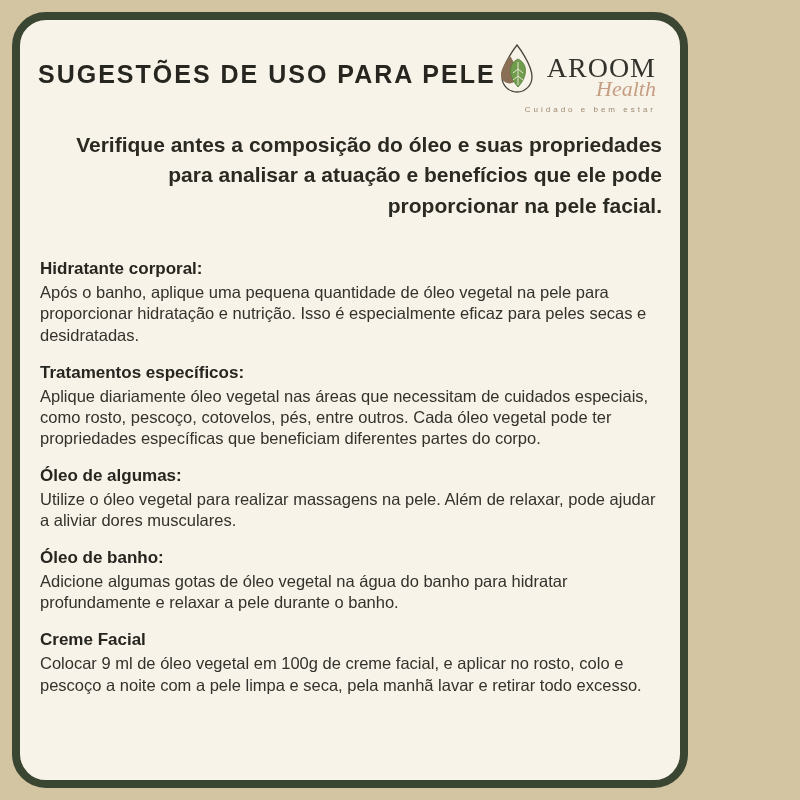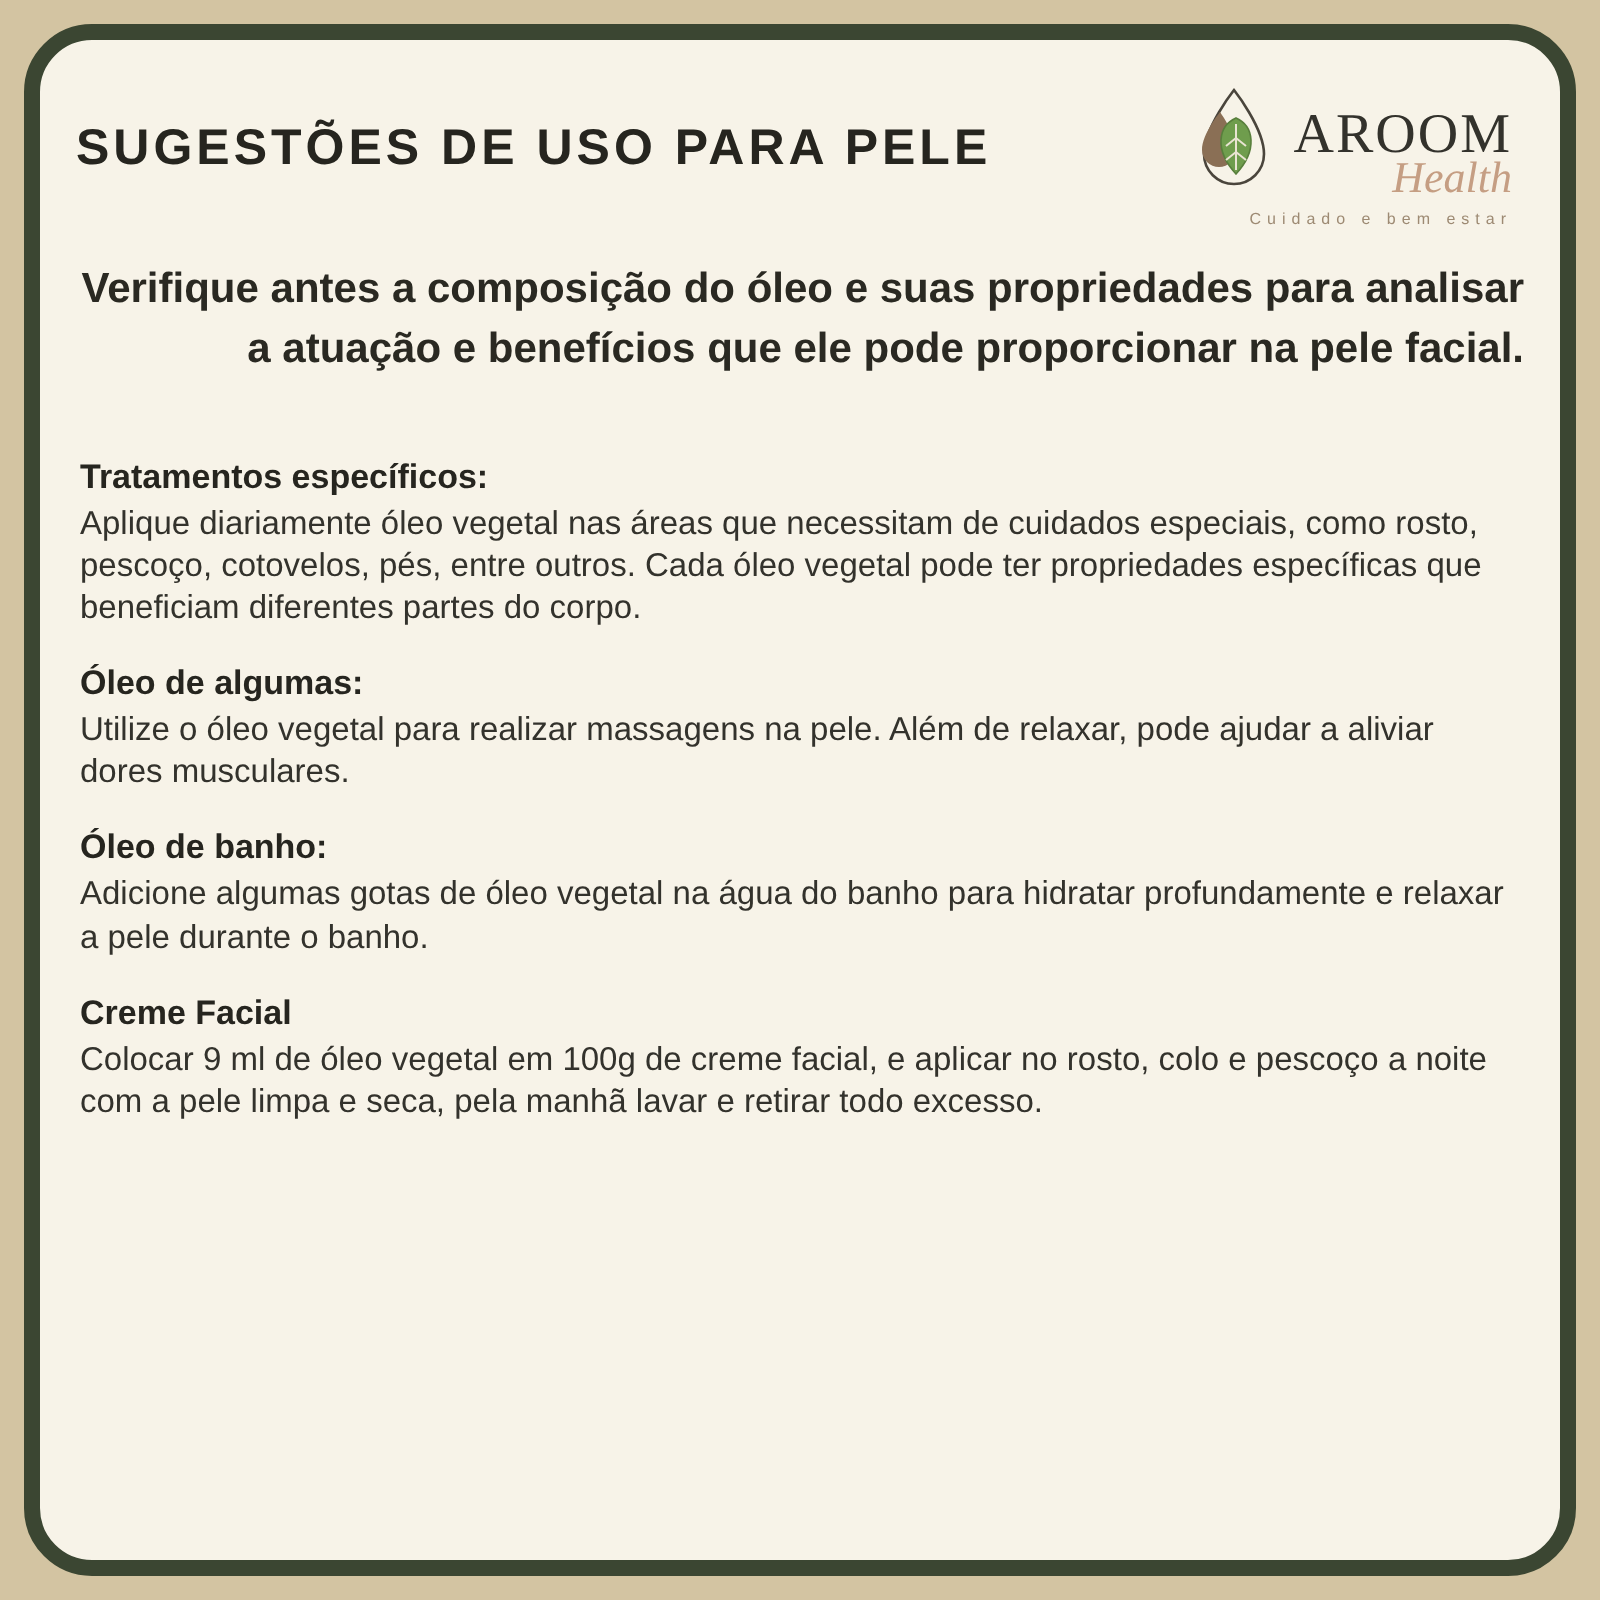--- a/index.html
+++ b/index.html
@@ -8,21 +8,21 @@
     width: 800px;
     height: 800px;
     background: #d3c4a2;
     font-family: "Liberation Sans", sans-serif;
     overflow: hidden;
   }
   .card {
     position: absolute;
     left: 12px;
     top: 12px;
-    width: 776px;
+    width: 676px;
     height: 776px;
     box-sizing: border-box;
     background: #f7f3e8;
     border: 8px solid #3b4632;
     border-radius: 34px;
     padding: 16px 18px 0 18px;
   }
   .header {
     display: flex;
     justify-content: space-between;
@@ -117,20 +117,24 @@
         <span class="brand-script">Health</span>
         <span class="tagline">Cuidado e bem estar</span>
       </span>
     </div>
   </div>
 
   <p class="subtitle">Verifique antes a composição do óleo e suas propriedades para analisar a atuação e benefícios que ele pode proporcionar na pele facial.</p>
 
   <div class="sections">
 
+    <div class="section">
+      <h2>Hidratante corporal:</h2>
+      <p>Após o banho, aplique uma pequena quantidade de óleo vegetal na pele para proporcionar hidratação e nutrição. Isso é especialmente eficaz para peles secas e desidratadas.</p>
+    </div>
 
     <div class="section">
       <h2>Tratamentos específicos:</h2>
       <p>Aplique diariamente óleo vegetal nas áreas que necessitam de cuidados especiais, como rosto, pescoço, cotovelos, pés, entre outros. Cada óleo vegetal pode ter propriedades específicas que beneficiam diferentes partes do corpo.</p>
     </div>
 
     <div class="section">
       <h2>Óleo de algumas:</h2>
       <p>Utilize o óleo vegetal para realizar massagens na pele. Além de relaxar, pode ajudar a aliviar dores musculares.</p>
     </div>

